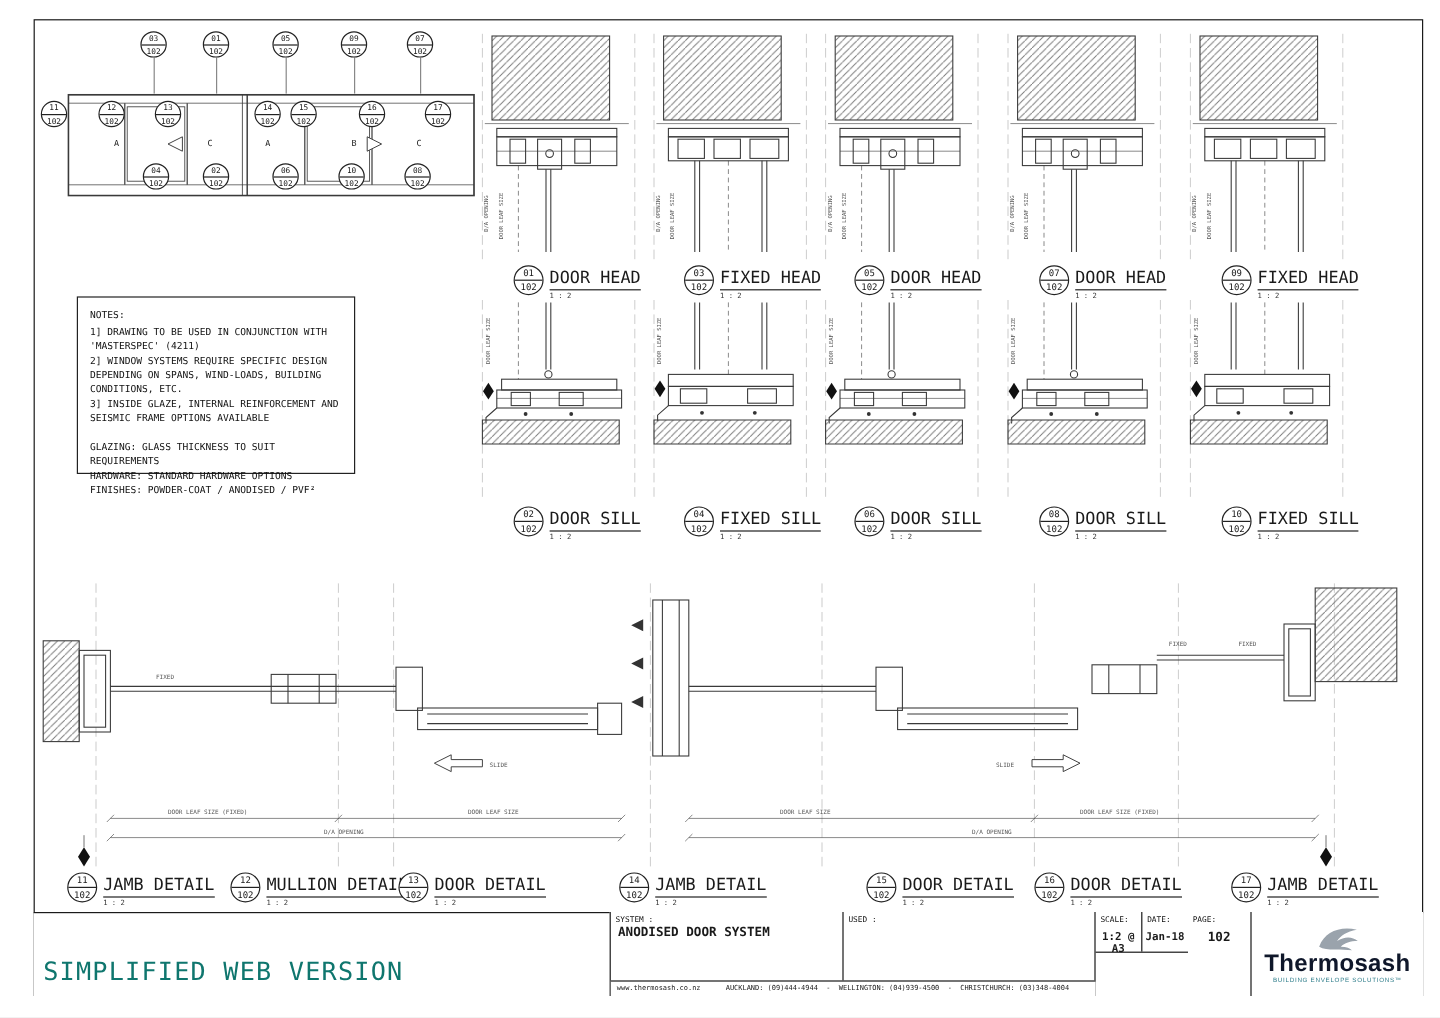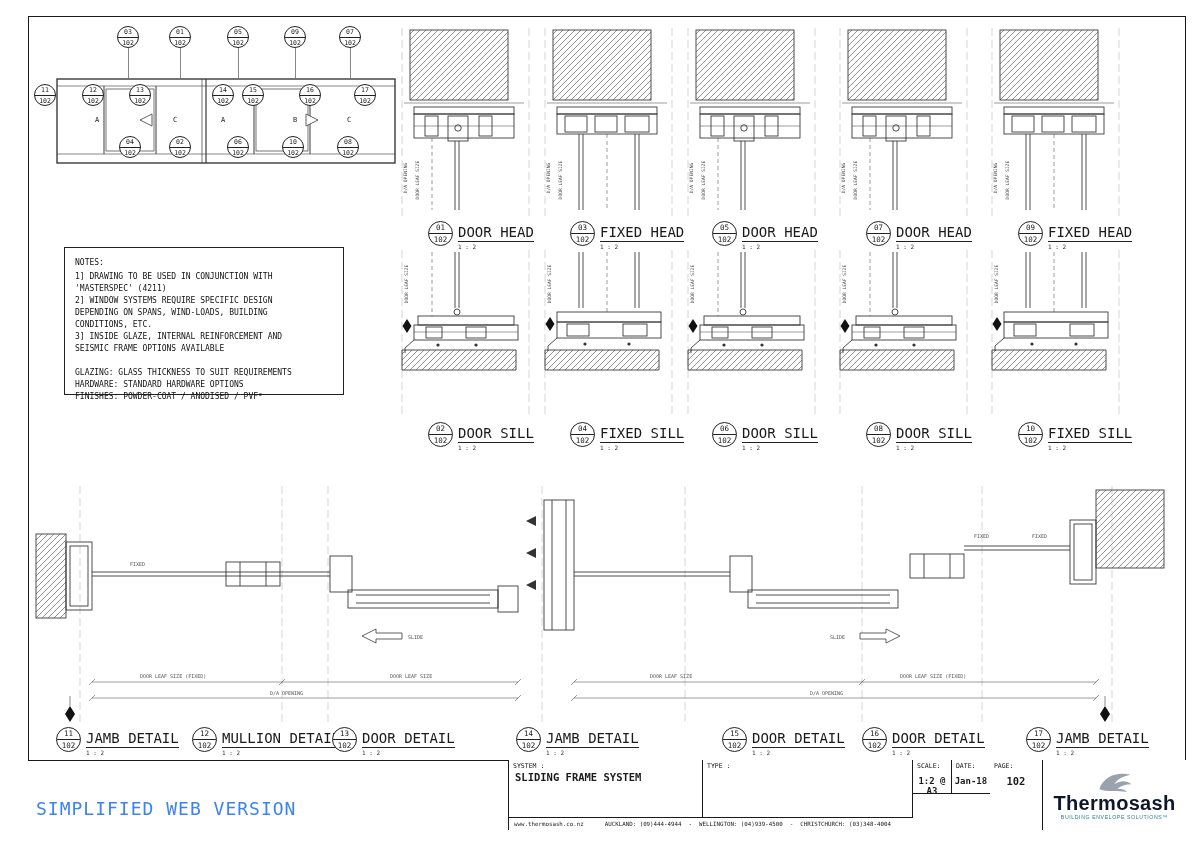--- a/index.html
+++ b/index.html
@@ -1,20 +1,20 @@
 <!DOCTYPE html>
 <html><head>
 <meta charset="utf-8">
 <style>
   html,body{margin:0;padding:0;background:#e8e8e8}
   .page{position:relative;width:1200px;height:848px;background:#ffffff;font-family:"Liberation Sans",sans-serif;color:#1a1a1a;overflow:hidden}
   .frame{position:absolute;left:28px;top:16px;width:1158px;height:814px;border:1.6px solid #1a1a1a;box-sizing:border-box}
 
   
-  .notes{position:absolute;left:64px;top:247px;width:280px;height:148px;border:1.2px solid #222;padding:9px 10px;box-sizing:border-box;font-family:"DejaVu Sans Mono",monospace;font-size:8px;line-height:1.5;color:#111}
+  .notes{position:absolute;left:64px;top:247px;width:232px;height:148px;border:1.2px solid #222;padding:9px 10px;box-sizing:border-box;font-family:"DejaVu Sans Mono",monospace;font-size:8px;line-height:1.5;color:#111}
   .notes .nt{margin-bottom:2px}
   .notes .nb{white-space:pre-line}
 
   
   .elev-wrap{position:absolute;left:28px;top:20px;width:372px;height:172px}
   .elev{position:absolute;left:28px;top:58px;width:340px;height:86px}
   .ebub{position:absolute;width:22px;height:22px;border:1px solid #222;border-radius:50%;background:#fff;font-family:"DejaVu Sans Mono",monospace;font-size:6.5px;text-align:center;box-sizing:border-box;z-index:3}
   .ebub .n{display:block;border-bottom:0.8px solid #222;height:10px;line-height:11px}
   .ebub .s{display:block;height:10px;line-height:10px}
   .lead{position:absolute;width:1px;background:#888;z-index:1}
@@ -30,21 +30,21 @@
   .dcirc .dn{display:block;border-bottom:0.9px solid #222;height:11px;line-height:12.5px}
   .dcirc .ds{display:block;height:11px;line-height:11px}
   .dtxt{display:flex;flex-direction:column;padding-top:3px}
   .dt{font-family:"DejaVu Sans Mono",monospace;font-size:14px;border-bottom:0.9px solid #222;padding-bottom:1px;white-space:nowrap}
   .dscale{font-family:"DejaVu Sans Mono",monospace;font-size:6px;color:#333;padding-top:1px}
 
   .plan{position:absolute;left:30px;top:486px;width:1140px;height:238px}
 
   
   .bottombar{position:absolute;left:28px;top:760px;width:1158px;height:70px;border-top:1.6px solid #1a1a1a;box-sizing:border-box;background:#fff}
-  .watermark{position:absolute;left:36px;top:798px;font-family:"DejaVu Sans Mono",monospace;font-size:18px;letter-spacing:1px;color:#3b82f6}
+  .watermark{position:absolute;left:36px;top:798px;font-family:"DejaVu Sans Mono",monospace;font-size:21px;letter-spacing:1px;color:#0f766e}
   .tblock{position:absolute;left:508px;top:760px;width:678px;height:70px;border-left:1.4px solid #1a1a1a;display:grid;grid-template-columns:194px 210px 130px 1fr;box-sizing:border-box;background:#fff}
   .tcell{position:relative;border-right:1.2px solid #1a1a1a;box-sizing:border-box}
   .tcell.last{border-right:none}
   .tlabel{font-size:6.5px;font-family:"DejaVu Sans Mono",monospace;padding:2px 0 0 4px;color:#111}
   .tvalue{font-family:"DejaVu Sans Mono",monospace;font-size:10.5px;font-weight:bold;padding:1px 4px 0 6px;line-height:1.3}
   .contact{position:absolute;left:0;top:57px;width:404px;height:13px;border-top:1px solid #1a1a1a;font-family:"DejaVu Sans Mono",monospace;font-size:5.8px;line-height:12px;padding-left:5px;white-space:pre;box-sizing:border-box;overflow:hidden;background:#fff;z-index:2}
   .sdp{display:flex;height:100%}
   .sd-row{display:flex;height:34px;border-bottom:1.2px solid #1a1a1a;box-sizing:border-box}
   .sd-cell{flex:1;position:relative;box-sizing:border-box}
   .sd-cell+.sd-cell{border-left:1.2px solid #1a1a1a}
@@ -597,24 +597,24 @@
         <span class="dscale">1 : 2</span>
       </div>
     </div>
 
   <div class="bottombar"></div>
   <div class="watermark">SIMPLIFIED WEB VERSION</div>
 
   <div class="tblock">
     <div class="tcell">
       <div class="tlabel">SYSTEM :</div>
-      <div class="tvalue">SLIDING FRAME SYSTEM</div>
+      <div class="tvalue">ANODISED DOOR SYSTEM</div>
     </div>
     <div class="tcell">
-      <div class="tlabel">TYPE :</div>
+      <div class="tlabel">USED :</div>
     </div>
     <div class="tcell">
       <div class="sdp">
         <div class="sd-row">
           <div class="sd-cell">
             <div class="tlabel">SCALE:</div>
             <div class="sd-val">1:2 @ A3</div>
           </div>
           <div class="sd-cell">
             <div class="tlabel">DATE:</div>

